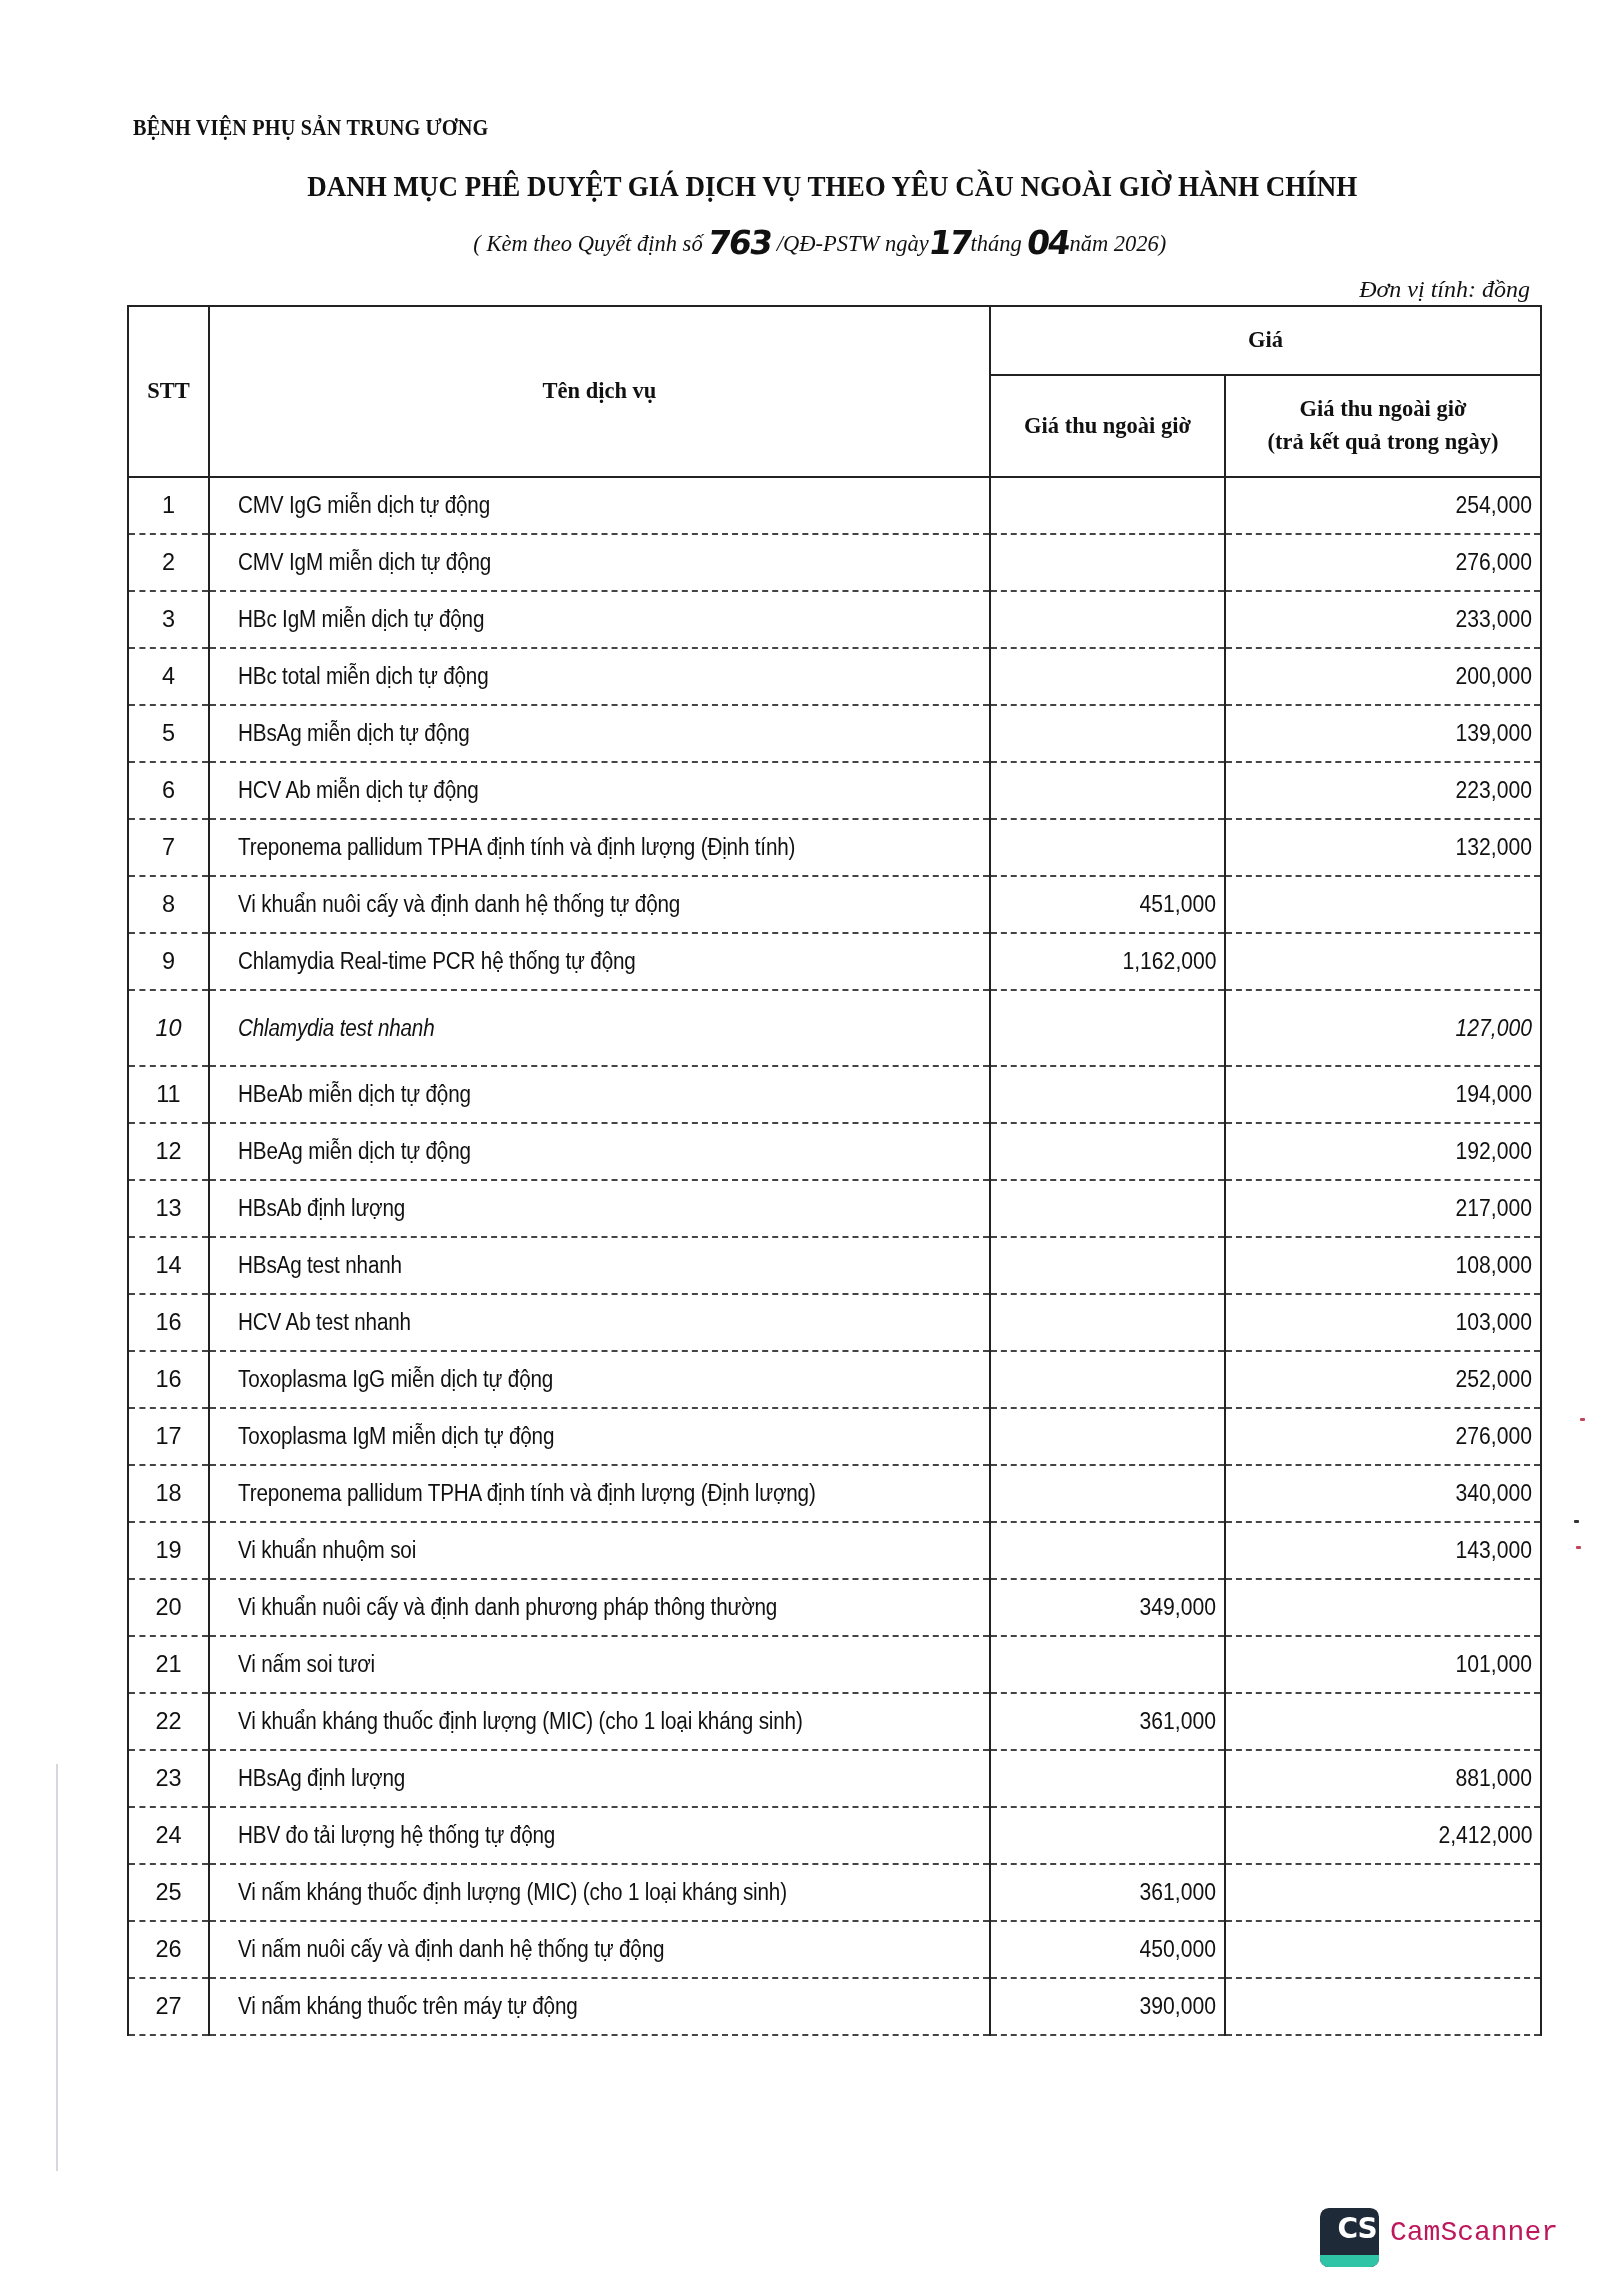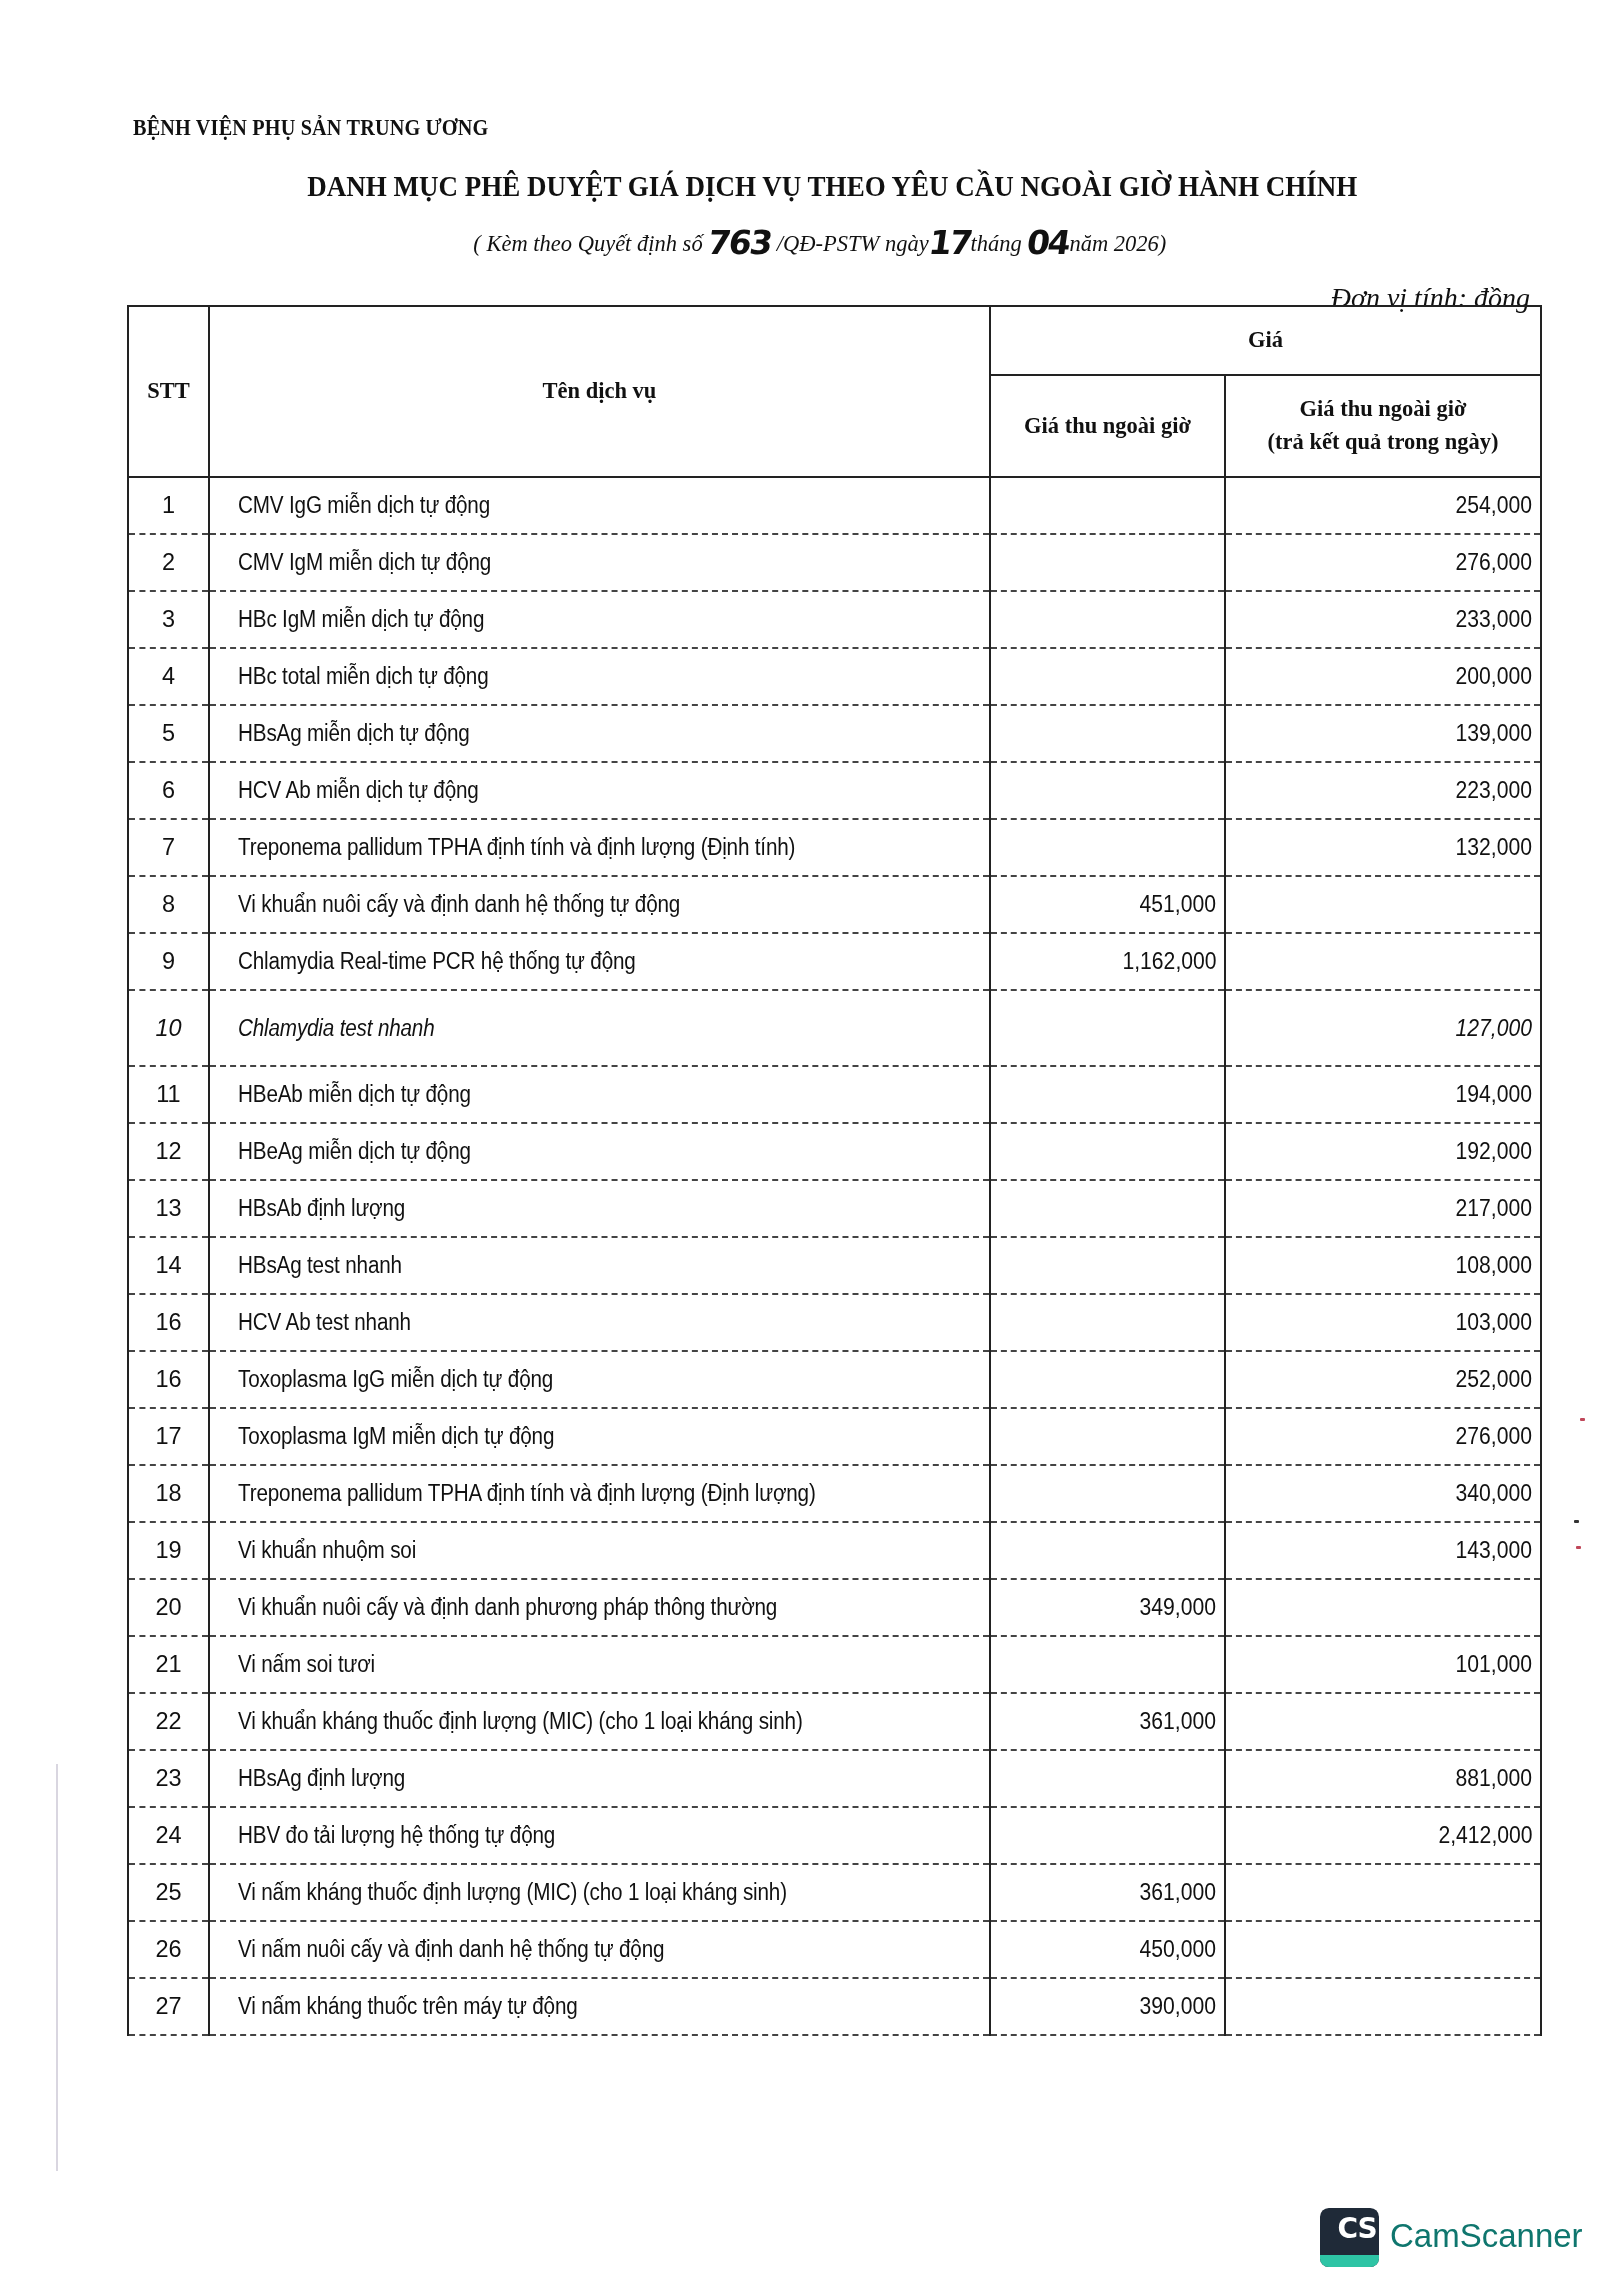--- a/index.html
+++ b/index.html
@@ -25,22 +25,22 @@
   .subtitle {
     position: absolute; left: 0; width: 1620px; top: 223px; text-align: center;
     font-size: 22.5px; font-style: italic; padding-left: 19.6px; box-sizing: border-box;
   }
   .subtitle .hand {
     font-family: "DejaVu Sans", sans-serif; font-style: normal; font-weight: bold;
     font-size: 33px; display: inline-block; transform: skewX(-8deg);
     vertical-align: -2.9px; letter-spacing: -2px;
   }
   .unit {
-    position: absolute; right: 90px; top: 282px;
-    font-size: 28px; font-style: italic;
+    position: absolute; right: 90px; top: 276px;
+    font-size: 24px; font-style: italic;
   }
   table.price {
     position: absolute; left: 127px; top: 305px; width: 1413px;
     border-collapse: collapse; table-layout: fixed;
     font-family: "Liberation Sans", "DejaVu Sans", sans-serif;
   }
   table.price col.c1 { width: 81px; }
   table.price col.c2 { width: 781px; }
   table.price col.c3 { width: 235px; }
   table.price col.c4 { width: 316px; }
@@ -67,21 +67,21 @@
     border-radius: 8.8px; overflow: hidden; background: #1f2a38;
   }
   .cs-logo .cs-letters {
     position: absolute; left: 0; top: 3.9px; width: 74px; text-align: center;
     color: #fff; font-family: "DejaVu Sans", sans-serif; font-weight: bold; font-size: 28px;
     letter-spacing: -1px;
   }
   .cs-logo .cs-strip { position: absolute; left: 0; bottom: 0; width: 59px; height: 11.8px; background: #2ec4a5; }
   .cs-text {
     position: absolute; left: 1390px; top: 2217px;
-    font-family: Liberation Sans, sans-serif; font-size: 33px; color: #0f766e;
+    font-family: Liberation Mono, monospace; font-size: 28px; color: #be185d;
   }
 </style>
 </head>
 <body>
 
 <div class="margin-line"></div>
 
 <div class="hospital">BỆNH VIỆN PHỤ SẢN TRUNG ƯƠNG</div>
 
 <div class="title"><span>DANH MỤC PHÊ DUYỆT GIÁ DỊCH VỤ THEO YÊU CẦU NGOÀI GIỜ HÀNH CHÍNH</span></div>

